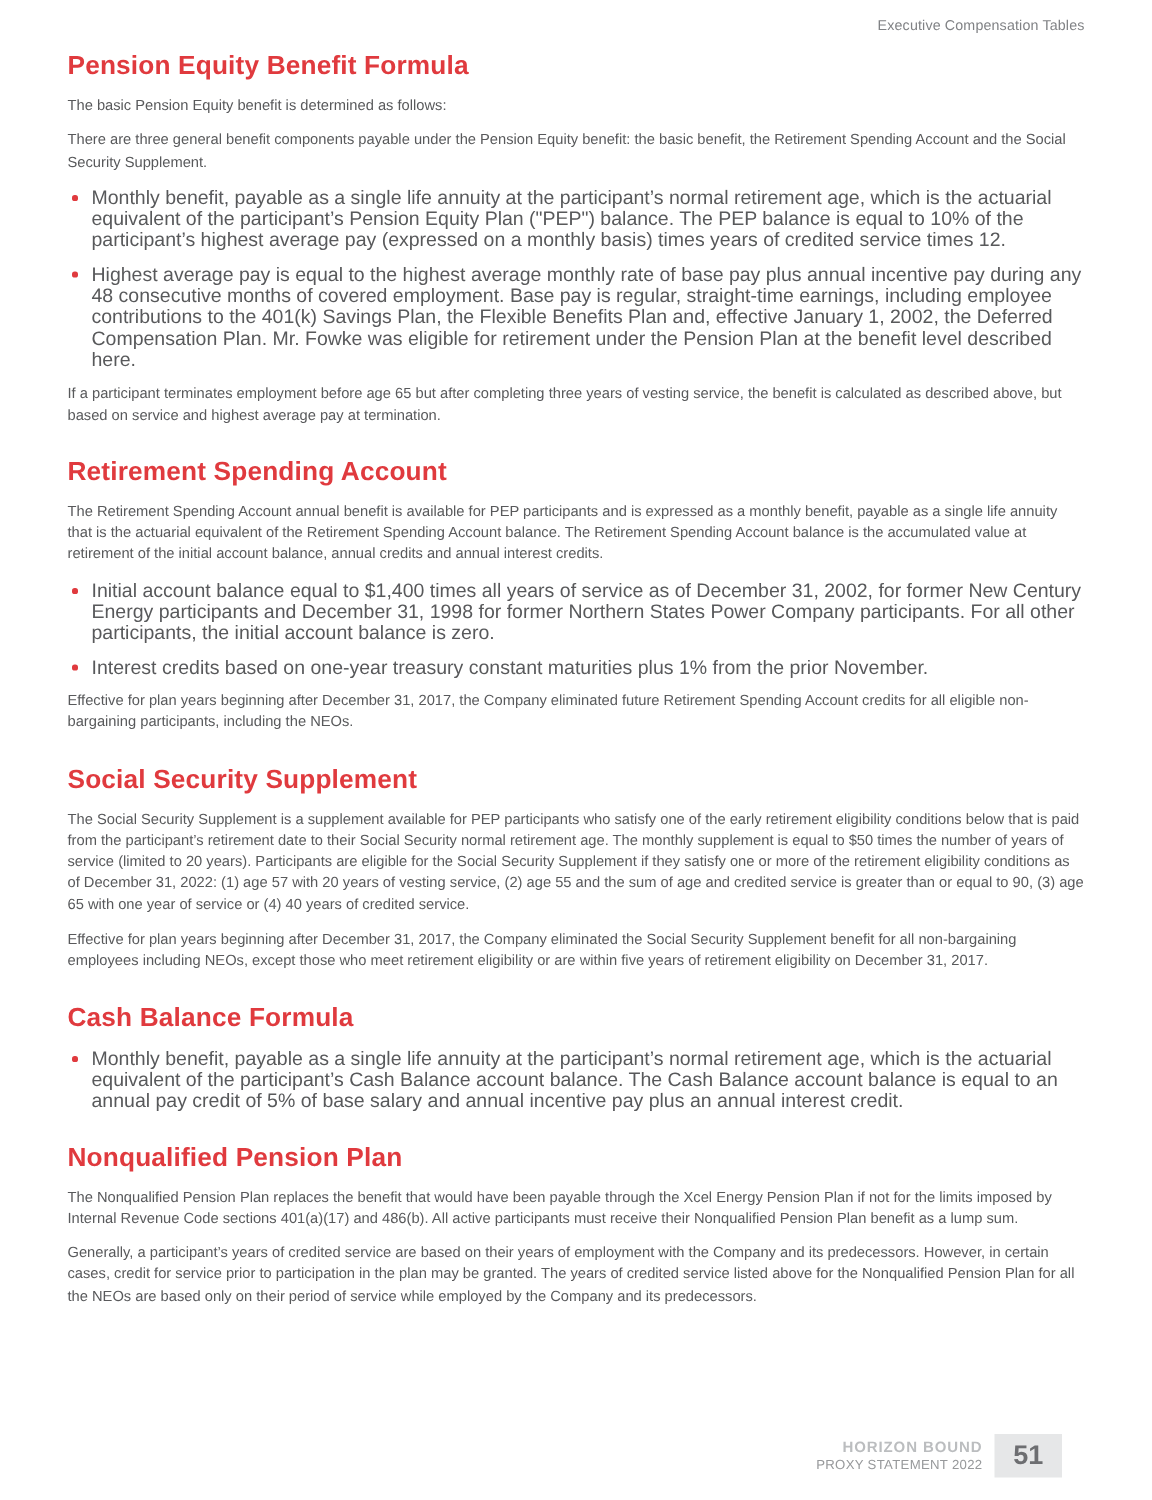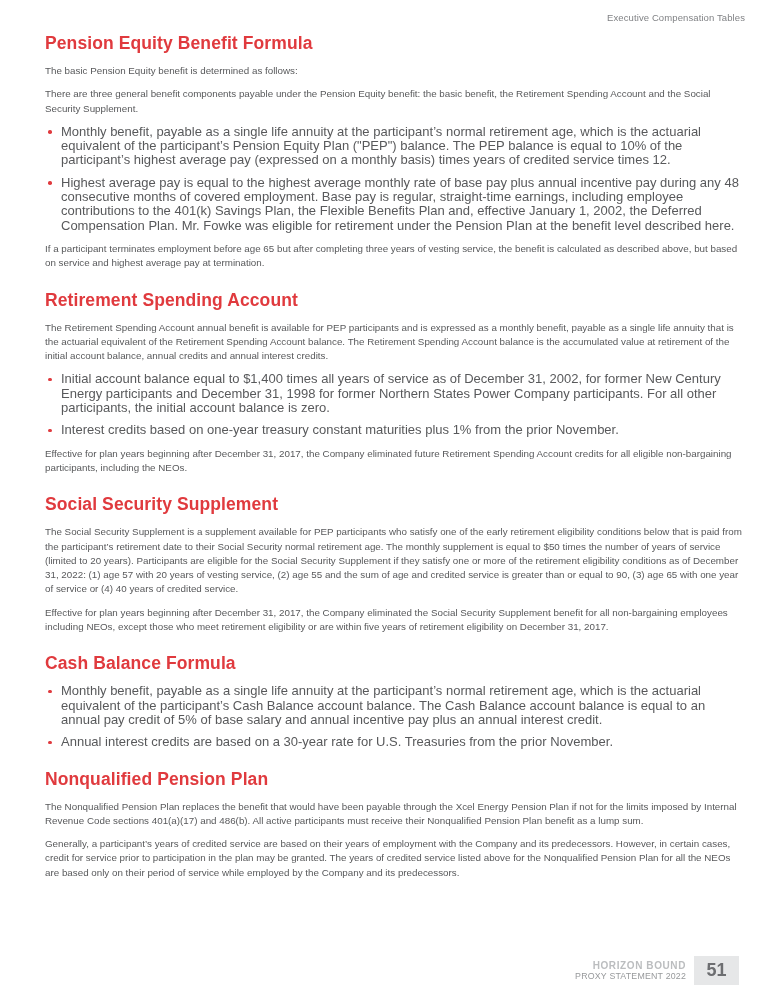--- a/index.html
+++ b/index.html
@@ -12,21 +12,21 @@
     --page-num:#6d6e71;
   }
   *{margin:0;padding:0;box-sizing:border-box;}
   html,body{background:#fff;}
   body{
     font-family:"Liberation Sans","DejaVu Sans",sans-serif;
     width:768px;height:1000px;position:relative;overflow:hidden;
   }
   .page{
     position:relative;width:768px;height:1000px;background:#fff;
-    padding:12px 23px 0 45px;
+    padding:12px 45px 0 45px;
   }
   .header-right{
     text-align:right;
     font-size:9.5px;
     color:var(--muted-gray);
     letter-spacing:.1px;
     margin-bottom:2px;
   }
   section{display:block;}
   h2{
@@ -59,21 +59,21 @@
   li::before{
     content:"";
     position:absolute;
     left:3px;top:5.5px;
     width:3.5px;height:3.5px;
     border-radius:50%;
     background:var(--heading-red);
   }
   .footer{
     position:absolute;
-    right:29px;bottom:15px;
+    right:60px;bottom:15px;
     display:flex;
     align-items:center;
   }
   .footer-brand{
     text-align:right;
     margin-right:8px;
   }
   .footer-brand-line1{
     font-size:10px;
     font-weight:bold;
@@ -124,21 +124,20 @@
       </section>
       <section>
         <h2>Social Security Supplement</h2>
         <p>The Social Security Supplement is a supplement available for PEP participants who satisfy one of the early retirement eligibility conditions below that is paid from the participant’s retirement date to their Social Security normal retirement age. The monthly supplement is equal to $50 times the number of years of service (limited to 20 years). Participants are eligible for the Social Security Supplement if they satisfy one or more of the retirement eligibility conditions as of December 31, 2022: (1) age 57 with 20 years of vesting service, (2) age 55 and the sum of age and credited service is greater than or equal to 90, (3) age 65 with one year of service or (4) 40 years of credited service.</p>
         <p>Effective for plan years beginning after December 31, 2017, the Company eliminated the Social Security Supplement benefit for all non-bargaining employees including NEOs, except those who meet retirement eligibility or are within five years of retirement eligibility on December 31, 2017.</p>
       </section>
       <section>
         <h2>Cash Balance Formula</h2>
         <ul>
           <li>Monthly benefit, payable as a single life annuity at the participant’s normal retirement age, which is the actuarial equivalent of the participant’s Cash Balance account balance. The Cash Balance account balance is equal to an annual pay credit of 5% of base salary and annual incentive pay plus an annual interest credit.</li>
-          <li>Annual interest credits are based on a 30-year rate for U.S. Treasuries from the prior November.</li>
         </ul>
       </section>
       <section>
         <h2>Nonqualified Pension Plan</h2>
         <p>The Nonqualified Pension Plan replaces the benefit that would have been payable through the Xcel Energy Pension Plan if not for the limits imposed by Internal Revenue Code sections 401(a)(17) and 486(b). All active participants must receive their Nonqualified Pension Plan benefit as a lump sum.</p>
         <p>Generally, a participant’s years of credited service are based on their years of employment with the Company and its predecessors. However, in certain cases, credit for service prior to participation in the plan may be granted. The years of credited service listed above for the Nonqualified Pension Plan for all the NEOs are based only on their period of service while employed by the Company and its predecessors.</p>
       </section>
     </div>
 
   <div class="footer">

